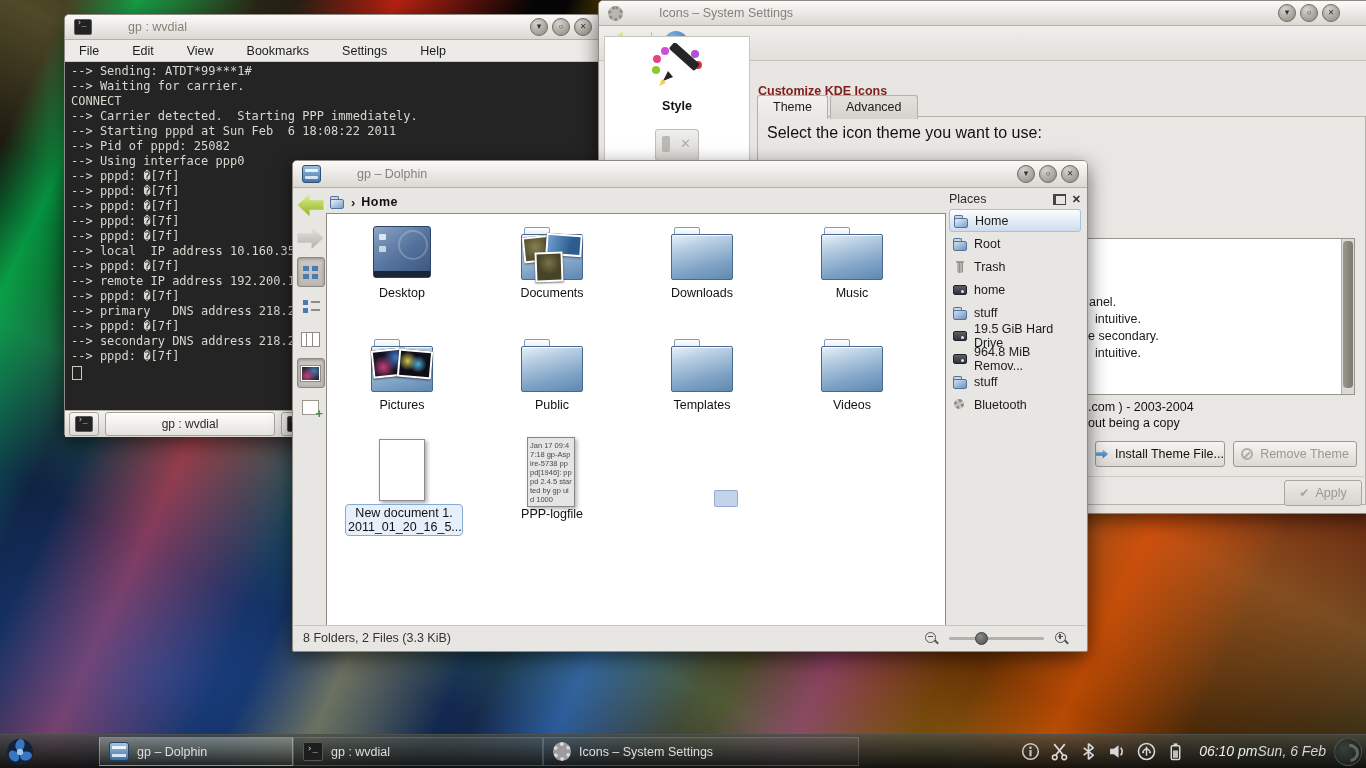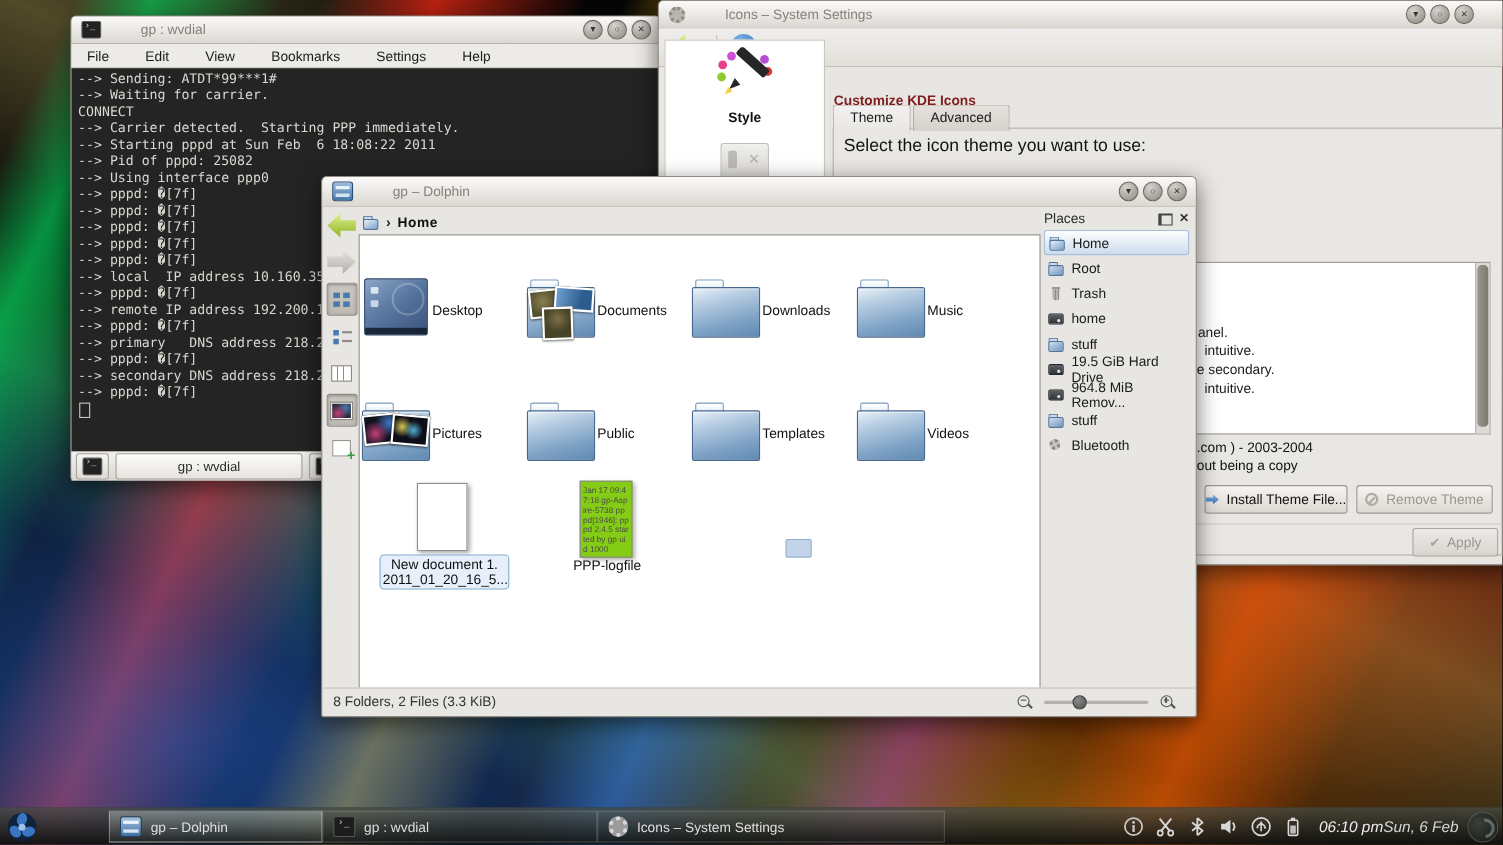--- a/index.html
+++ b/index.html
@@ -125,21 +125,21 @@
   .gi-icons{width:6px;height:5px;background:#4a7ab0;box-shadow:9px 0 #4a7ab0,0 8px #4a7ab0,9px 8px #4a7ab0;margin:0 9px 8px 0;}
   .gi-details{width:5px;height:5px;background:#4a7ab0;box-shadow:0 8px #4a7ab0;position:relative;margin:0 10px 8px 0;}
   .gi-details::after{content:"";position:absolute;left:8px;top:1px;width:9px;height:2px;background:#8f8c86;box-shadow:0 8px #8f8c86;}
   .gi-columns{width:17px;height:13px;border:1px solid #8f8c86;background:linear-gradient(90deg,#fff 0 4px,#8f8c86 4px 5px,#fff 5px 10px,#8f8c86 10px 11px,#fff 11px);}
   .gi-preview{width:17px;height:13px;border:1px solid #fff;outline:1px solid #8f8c86;
     background:radial-gradient(circle at 30% 70%, #c2407a, transparent 55%),radial-gradient(circle at 70% 30%, #4a7ab0, transparent 55%),#2a2a3a;}
   .gi-split{width:15px;height:13px;border:1px solid #9b978f;background:#fff;position:relative;}
   .gi-split::after{content:"+";position:absolute;right:-5px;bottom:-7px;color:#2e9e3e;font-weight:bold;font-size:13px;}
   .dview{position:absolute;left:33px;top:52px;width:618px;height:412px;background:#fff;border:1px solid #8f8b84;overflow:hidden;}
   .dgrid{position:absolute;left:0;top:10px;display:grid;grid-template-columns:repeat(4,150px);grid-auto-rows:112px;}
-  .fcell{display:flex;flex-direction:row;align-items:center;}
+  .fcell{display:flex;flex-direction:column;align-items:center;}
   .flabel{margin-top:4px;font-size:12.5px;color:#111;}
   .bi{width:66px;height:58px;position:relative;}
   .bi .p1,.bi .p2,.bi .p3,.bi .p4{display:none;position:absolute;}
   
   .bi-folder .p1,.bi-docs .p1,.bi-pics .p1{display:block;left:5px;top:3px;width:24px;height:10px;
     background:linear-gradient(#ffffff,#dde8f2);border:1px solid #7f9cbd;border-radius:2px 2px 0 0;}
   .bi-folder .p2,.bi-docs .p2,.bi-pics .p2{display:block;left:2px;top:10px;right:2px;bottom:2px;
     background:linear-gradient(165deg,#e9f1f8 0%,#b7cde2 28%,#7fa3c6 68%,#6089b1 100%);
     border:1px solid #48688e;border-radius:2px;box-shadow:inset 0 1px 0 rgba(255,255,255,.85);}
   
@@ -161,21 +161,21 @@
     background:radial-gradient(circle at 30% 65%, #c2407a, transparent 45%),radial-gradient(circle at 75% 30%, #3f79c9, transparent 45%),#12121e;
     border:2px solid #fff;box-shadow:0 1px 2px rgba(0,0,0,.5);}
   .bi-pics .p4{display:block;right:3px;top:14px;width:30px;height:24px;transform:rotate(5deg);
     background:radial-gradient(circle at 60% 50%, #51b0d6, transparent 40%),radial-gradient(circle at 25% 40%, #d6c651, transparent 35%),#0e0e18;
     border:2px solid #fff;box-shadow:0 1px 2px rgba(0,0,0,.5);}
   
   .file-newdoc-icon{position:absolute;left:52px;top:225px;width:44px;height:60px;background:#fff;
     border:1px solid #8d8d8d;box-shadow:2px 2px 4px rgba(0,0,0,.35);}
   .sel-label{position:absolute;left:18px;top:290px;width:112px;text-align:center;font-size:12.5px;line-height:14px;
     background:#e7f0fa;border:1px solid #84abd1;border-radius:4px;padding:1px 2px;color:#111;}
-  .file-ppp-icon{position:absolute;left:200px;top:223px;width:48px;height:70px;background:#84cc16;border:1px solid #87878a;
+  .file-ppp-icon{position:absolute;left:200px;top:223px;width:48px;height:70px;background:#e5e5e5;border:1px solid #87878a;
     box-shadow:2px 2px 4px rgba(0,0,0,.3);box-sizing:border-box;padding:3px 2px;overflow:hidden;
     font-size:7.5px;line-height:9px;color:#4a4a4a;word-break:break-all;}
   .ppp-label{position:absolute;left:175px;top:293px;width:100px;text-align:center;font-size:12.5px;color:#111;}
   .ghost{position:absolute;left:387px;top:276px;width:22px;height:15px;background:rgba(145,175,215,.55);
     border:1px solid rgba(120,150,190,.65);border-radius:2px;}
   
   .places{position:absolute;left:656px;top:28px;width:132px;bottom:26px;}
   .pl-head{display:flex;align-items:center;font-size:12.5px;color:#2b2b2b;height:20px;gap:22px;}
   .pl-tools{margin-left:auto;display:flex;gap:6px;align-items:center;}
   .detach-ic{width:9px;height:8px;border:1px solid #444;border-left-width:3px;border-top-width:2px;display:inline-block;}

